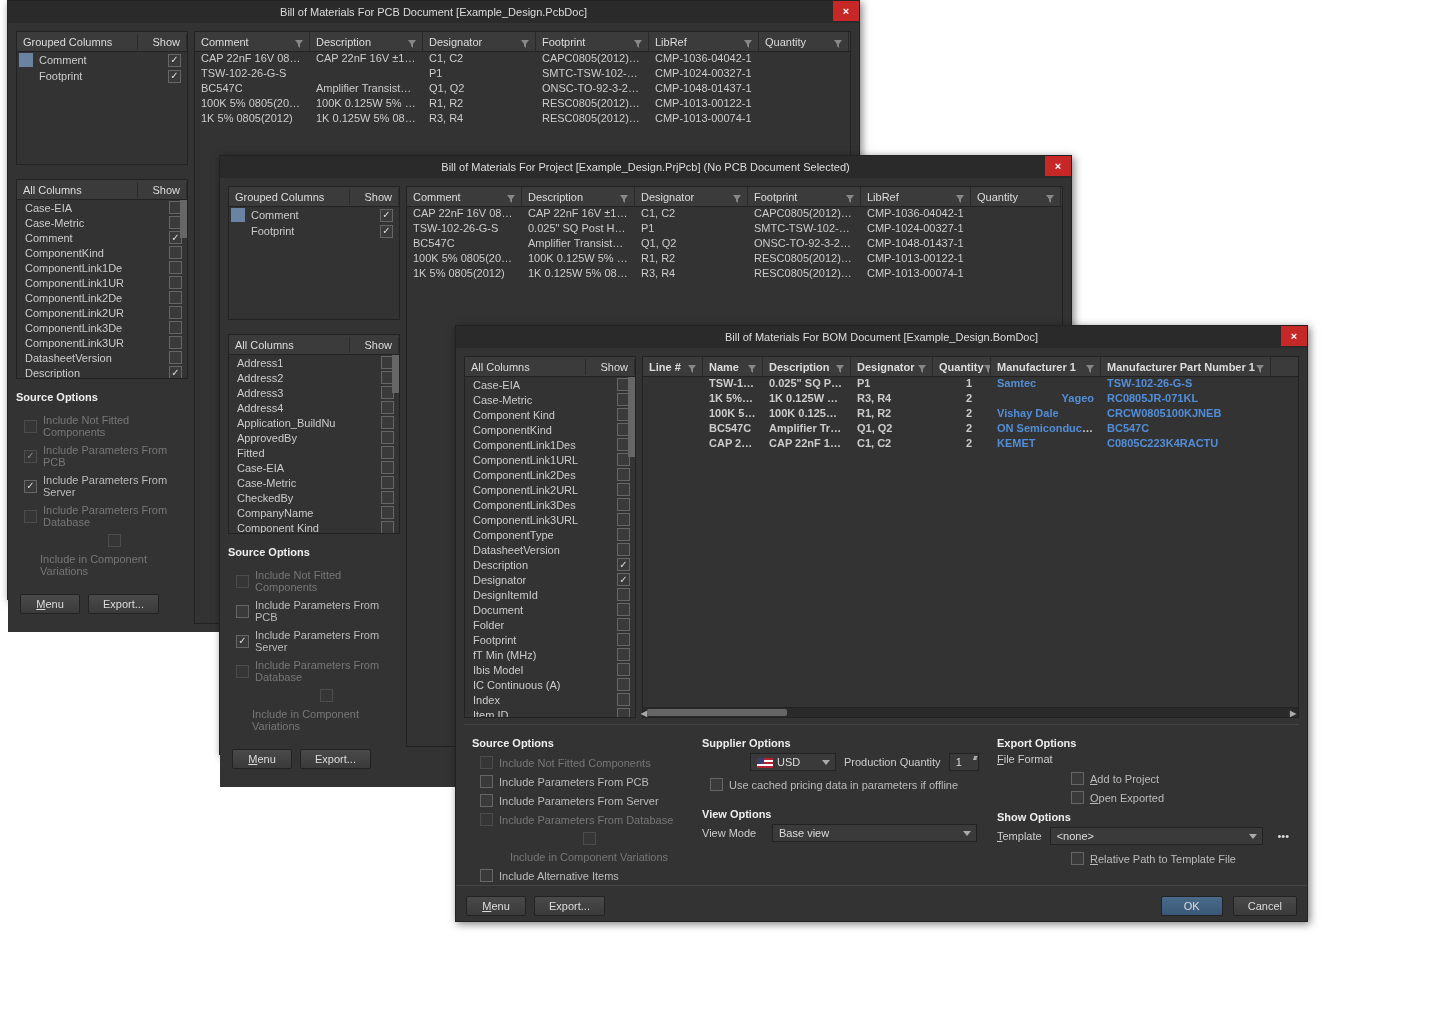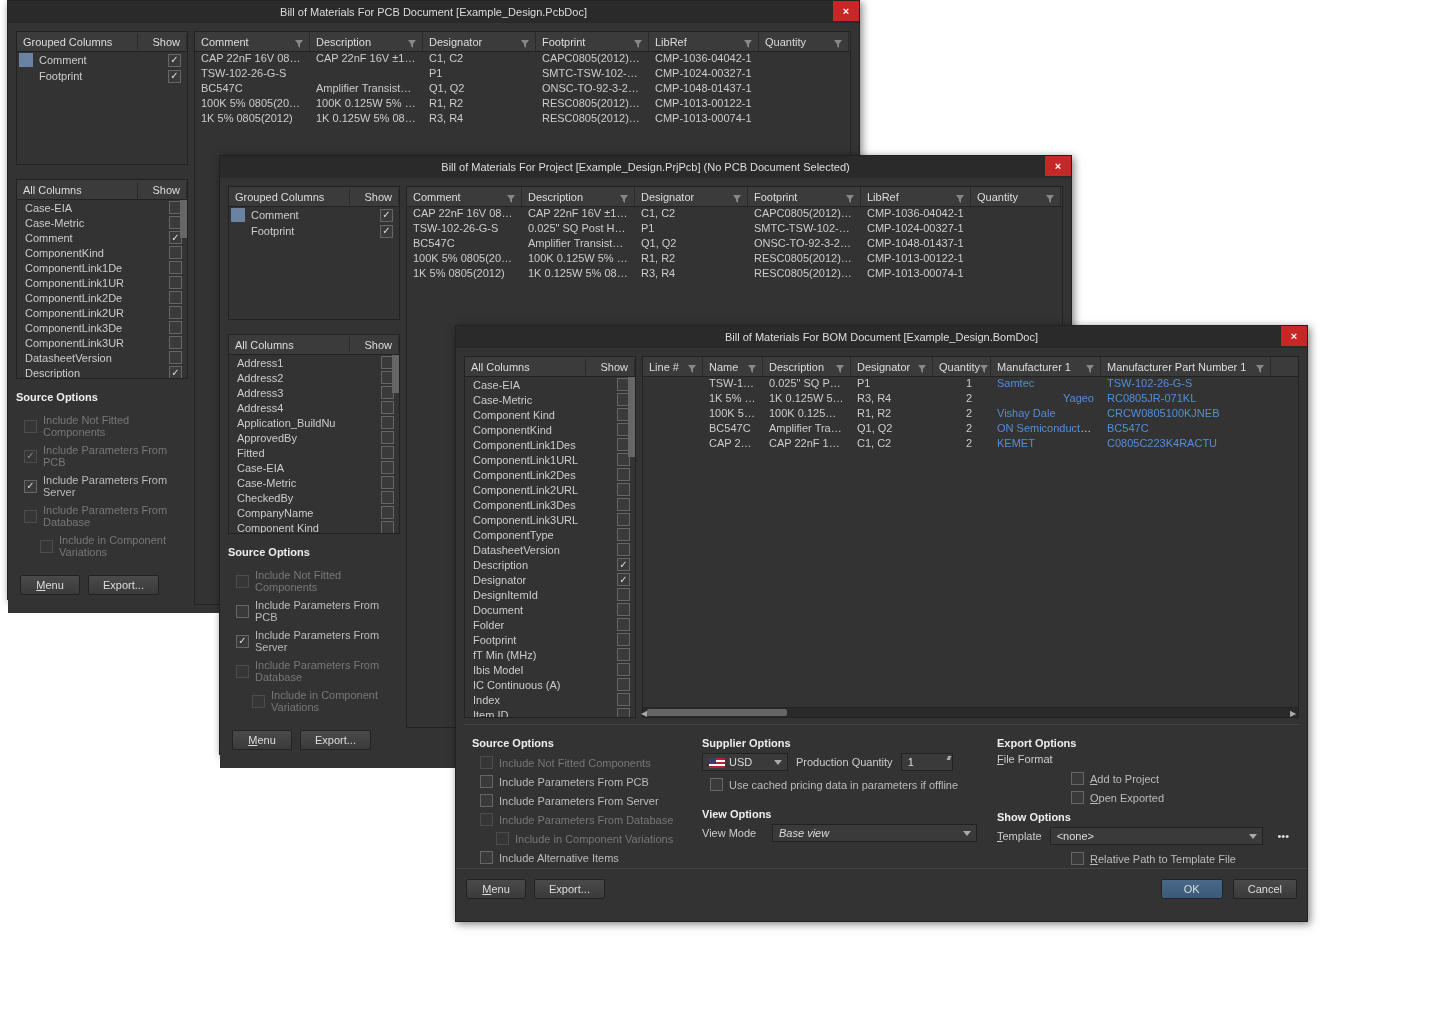--- a/index.html
+++ b/index.html
@@ -41,21 +41,21 @@
 .grid-header { display: flex; height: 20px; background: #3b3b3b; border-bottom: 1px solid #222; }
 .grid-header .gh { color: #ddd; padding: 2px 6px; border-right: 1px solid #2a2a2a; display: flex; align-items: center; justify-content: space-between; white-space: nowrap; overflow: hidden; }
 .grid-body { }
 .grid-row { display: flex; height: 15px; color: #ccc; }
 .grid-row .gc { padding: 0 6px; border-right: 1px solid transparent; white-space: nowrap; overflow: hidden; text-overflow: ellipsis; }
 .link { color: #528ed8; }
 
 .section-title { color: #eee; font-weight: bold; margin: 8px 0 4px; }
 .option-row { display: flex; align-items: center; gap: 6px; color: #bbb; padding: 3px 0 3px 8px; }
 .option-row.disabled { color: #777; }
-.option-row.indent { padding-left: 24px; }
+.option-row.indent { padding-left: 24px; flex-direction: column; }
 
 .btn { background: linear-gradient(#4a4a4a,#3a3a3a); border: 1px solid #222; color: #ddd; padding: 3px 14px; min-width: 60px; text-align: center; cursor: pointer; border-radius: 2px; }
 .btn.primary { background: linear-gradient(#4a6a8a,#3a5878); }
 
 .bottom-buttons { display: flex; gap: 8px; padding: 10px 4px; }
 
 .dropdown { background: #3a3a3a; border: 1px solid #222; color: #ddd; padding: 2px 18px 2px 6px; position: relative; min-width: 60px; cursor: pointer; }
 .dropdown::after { content: ""; position: absolute; right: 5px; top: 50%; margin-top: -2px; border-left: 4px solid transparent; border-right: 4px solid transparent; border-top: 5px solid #aaa; }
 .dropdown.wide { min-width: 200px; }
 .flag { width: 16px; height: 10px; display: inline-block; background: linear-gradient(to bottom, #b22234 0 20%, #fff 20% 40%, #b22234 40% 60%, #fff 60% 80%, #b22234 80% 100%); position: relative; margin-right: 4px; vertical-align: middle; }
@@ -617,21 +617,21 @@
                 <div class="item-row">
                   <span class="name">Item ID</span>
                   <span class="checkbox "></span>
                 </div>
               </div>
               <div class="scroll-thumb" style="height:80px;"></div>
             </div>
         </div>
       </div>
       <div class="mid-pane">
-        <div class="main-grid" style="min-height:340px;">
+        <div class="main-grid" style="min-height:340px;font-weight:bold;">
           <div class="grid-header" id="w3-gridhead">
               <div class="gh" style="width: 60px;">
                 <span>Line #</span>
                 <span class="filter-icon" style="width:8px;height:8px;"><svg width="8" height="8">
                     <path d="M0 0h8L5 4v4L3 6V4z" fill="#888"></path>
                   </svg></span>
               </div>
               <div class="gh" style="width: 60px;">
                 <span>Name</span>
                 <span class="filter-icon" style="width:8px;height:8px;"><svg width="8" height="8">
@@ -751,32 +751,32 @@
             </div>
             <div class="option-row">
               <span class="checkbox "></span>
               <span>Include Alternative Items</span>
             </div>
           </div>
       </div>
       <div class="bottom-col" style="width:275px;">
         <div class="section-title">Supplier Options</div>
         <div class="field-row">
-          <div class="dropdown" style="min-width:86px;"><span class="flag"></span><span>USD</span></div>
+          <div class="dropdown" style="min-width:86px;margin-left:48px;"><span class="flag"></span><span>USD</span></div>
           <label>Production Quantity</label>
           <div class="spin-input"><span>1</span></div>
         </div>
         <div class="option-row">
           <span class="checkbox"></span>
           <span>Use cached pricing data in parameters if offline</span>
         </div>
         <div class="section-title" style="margin-top:14px;">View Options</div>
         <div class="field-row">
           <label style="width:62px;">View Mode</label>
-          <div class="dropdown wide" style="flex:1;font-style:italic;"><span>Base view</span></div>
+          <div class="dropdown wide" style="flex:1;"><span>Base view</span></div>
         </div>
       </div>
       <div class="bottom-col" style="flex:1;">
         <div class="section-title">Export Options</div>
         <div class="field-row">
           <label><span class="underline-key">F</span>ile Format</label>
         </div>
         <div class="option-row" style="padding-left:74px;">
           <span class="checkbox"></span>
           <span><span class="underline-key">A</span>dd to Project</span>

